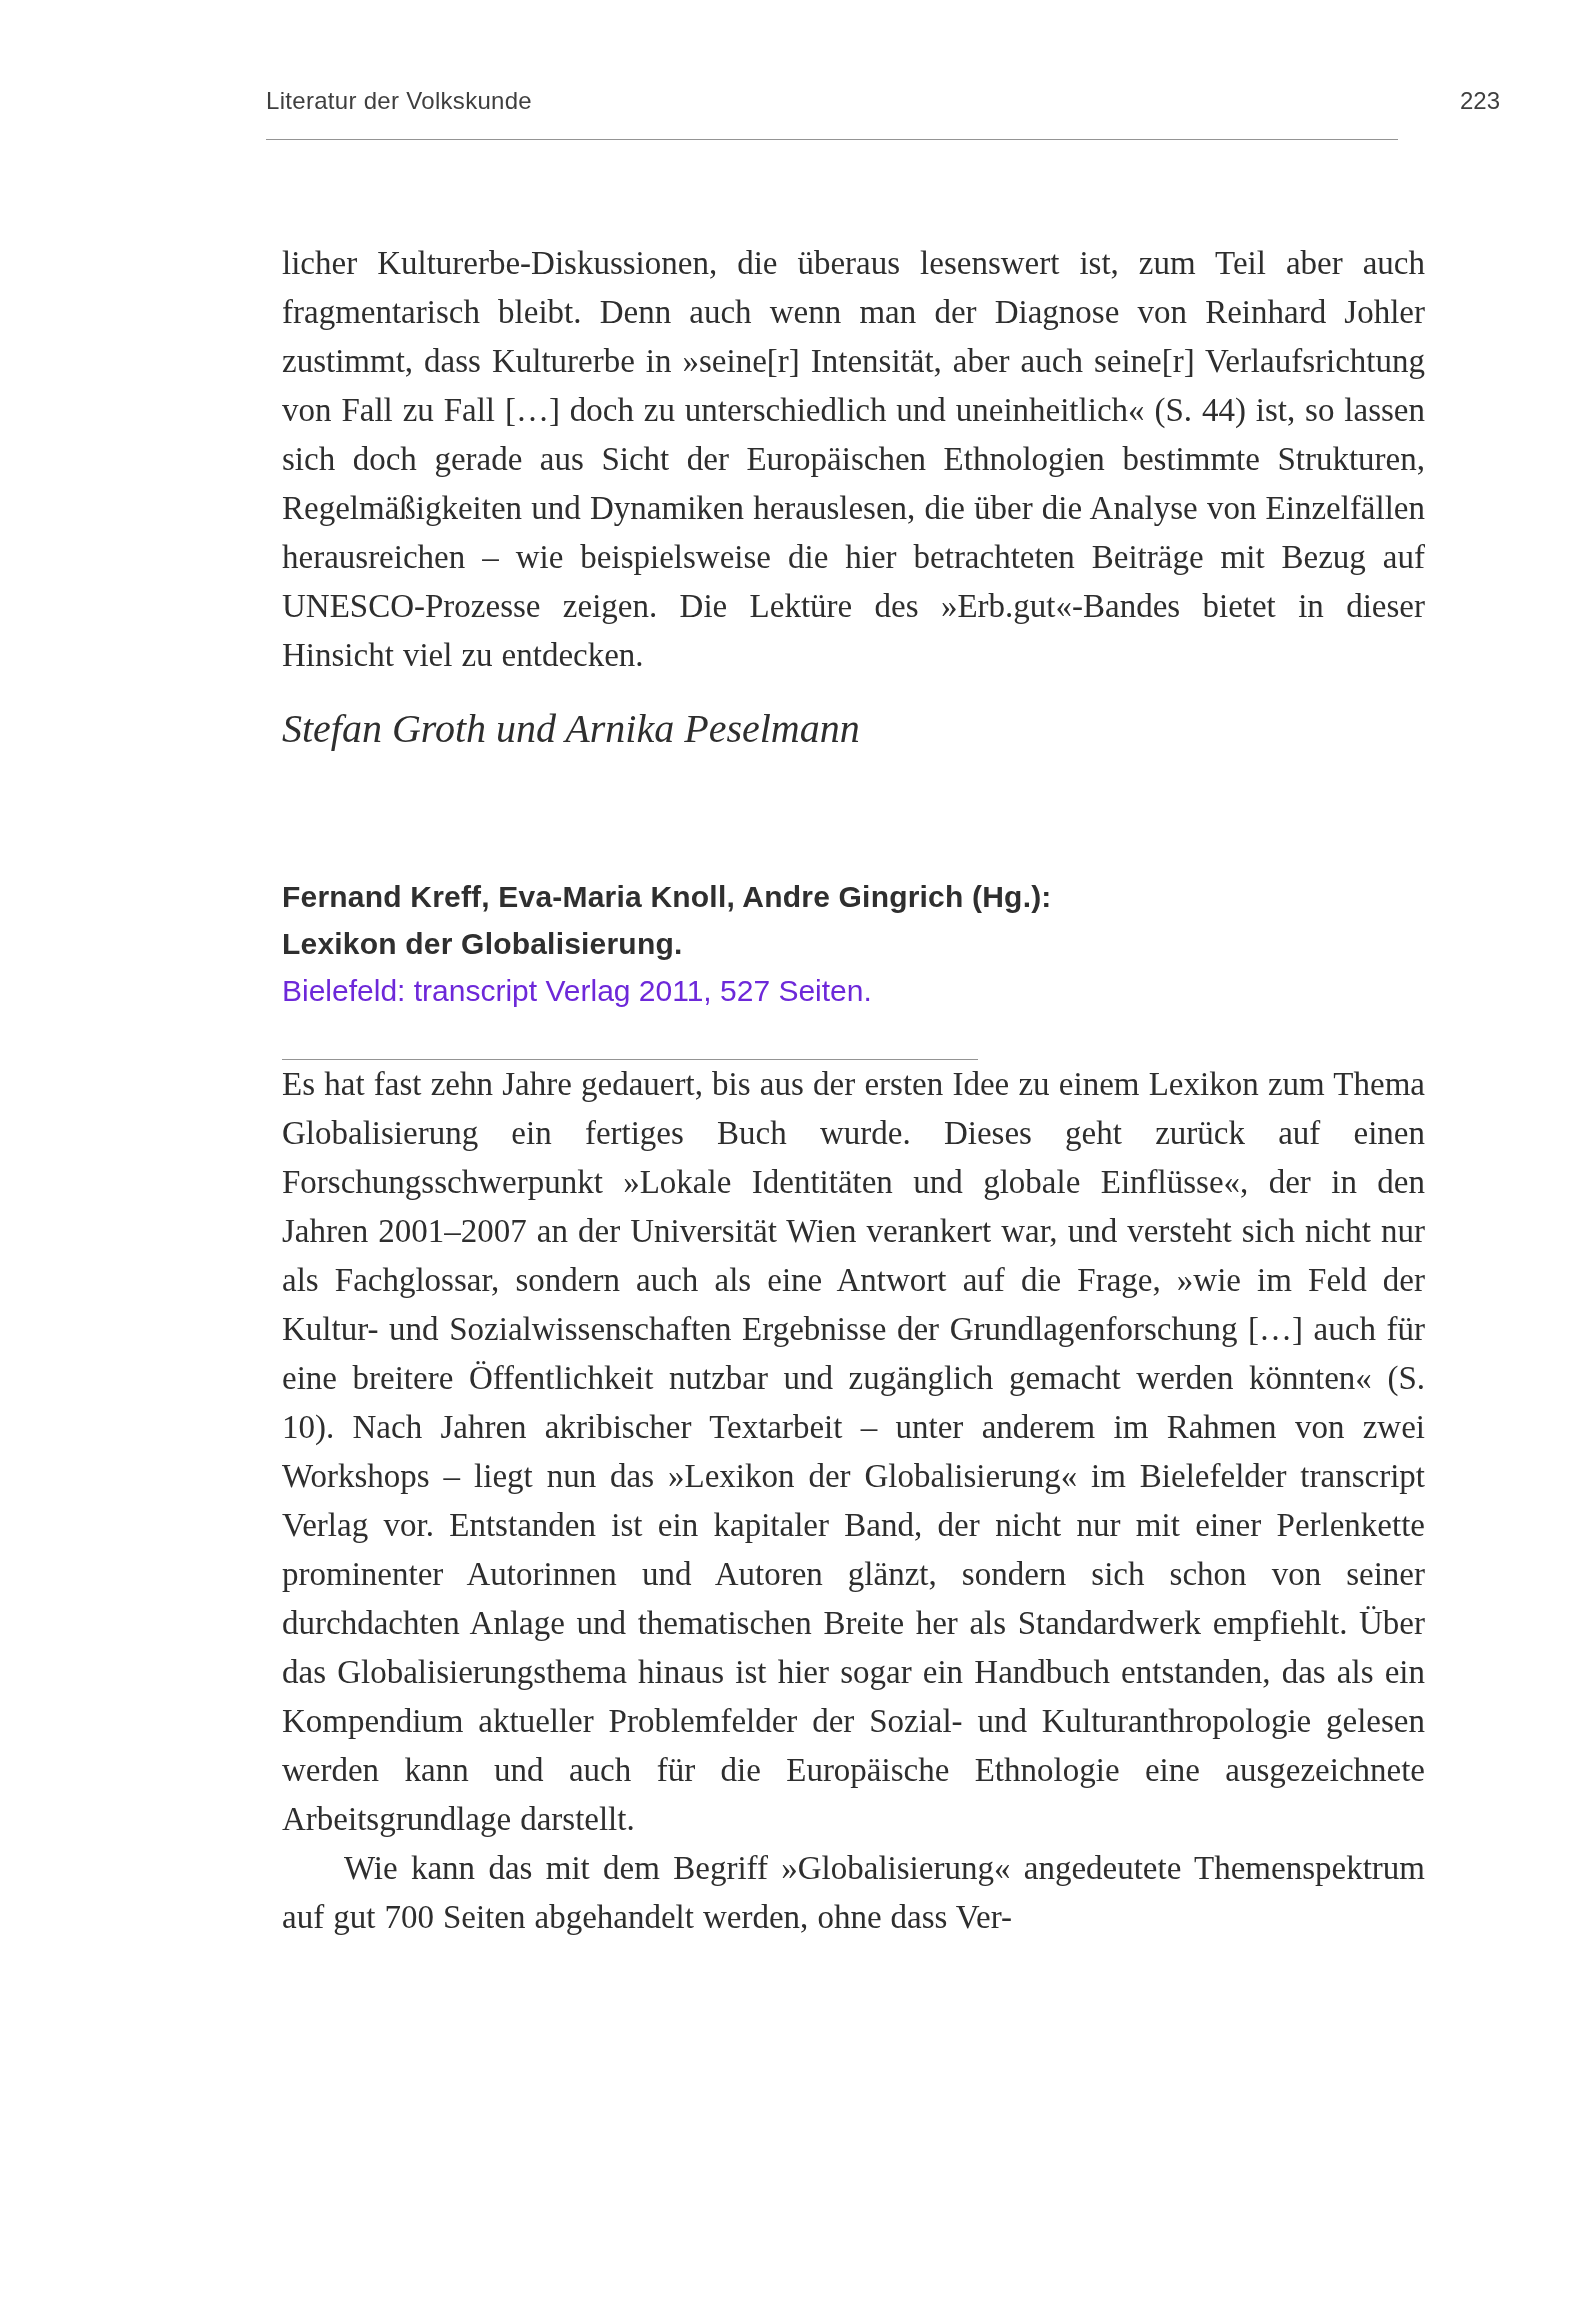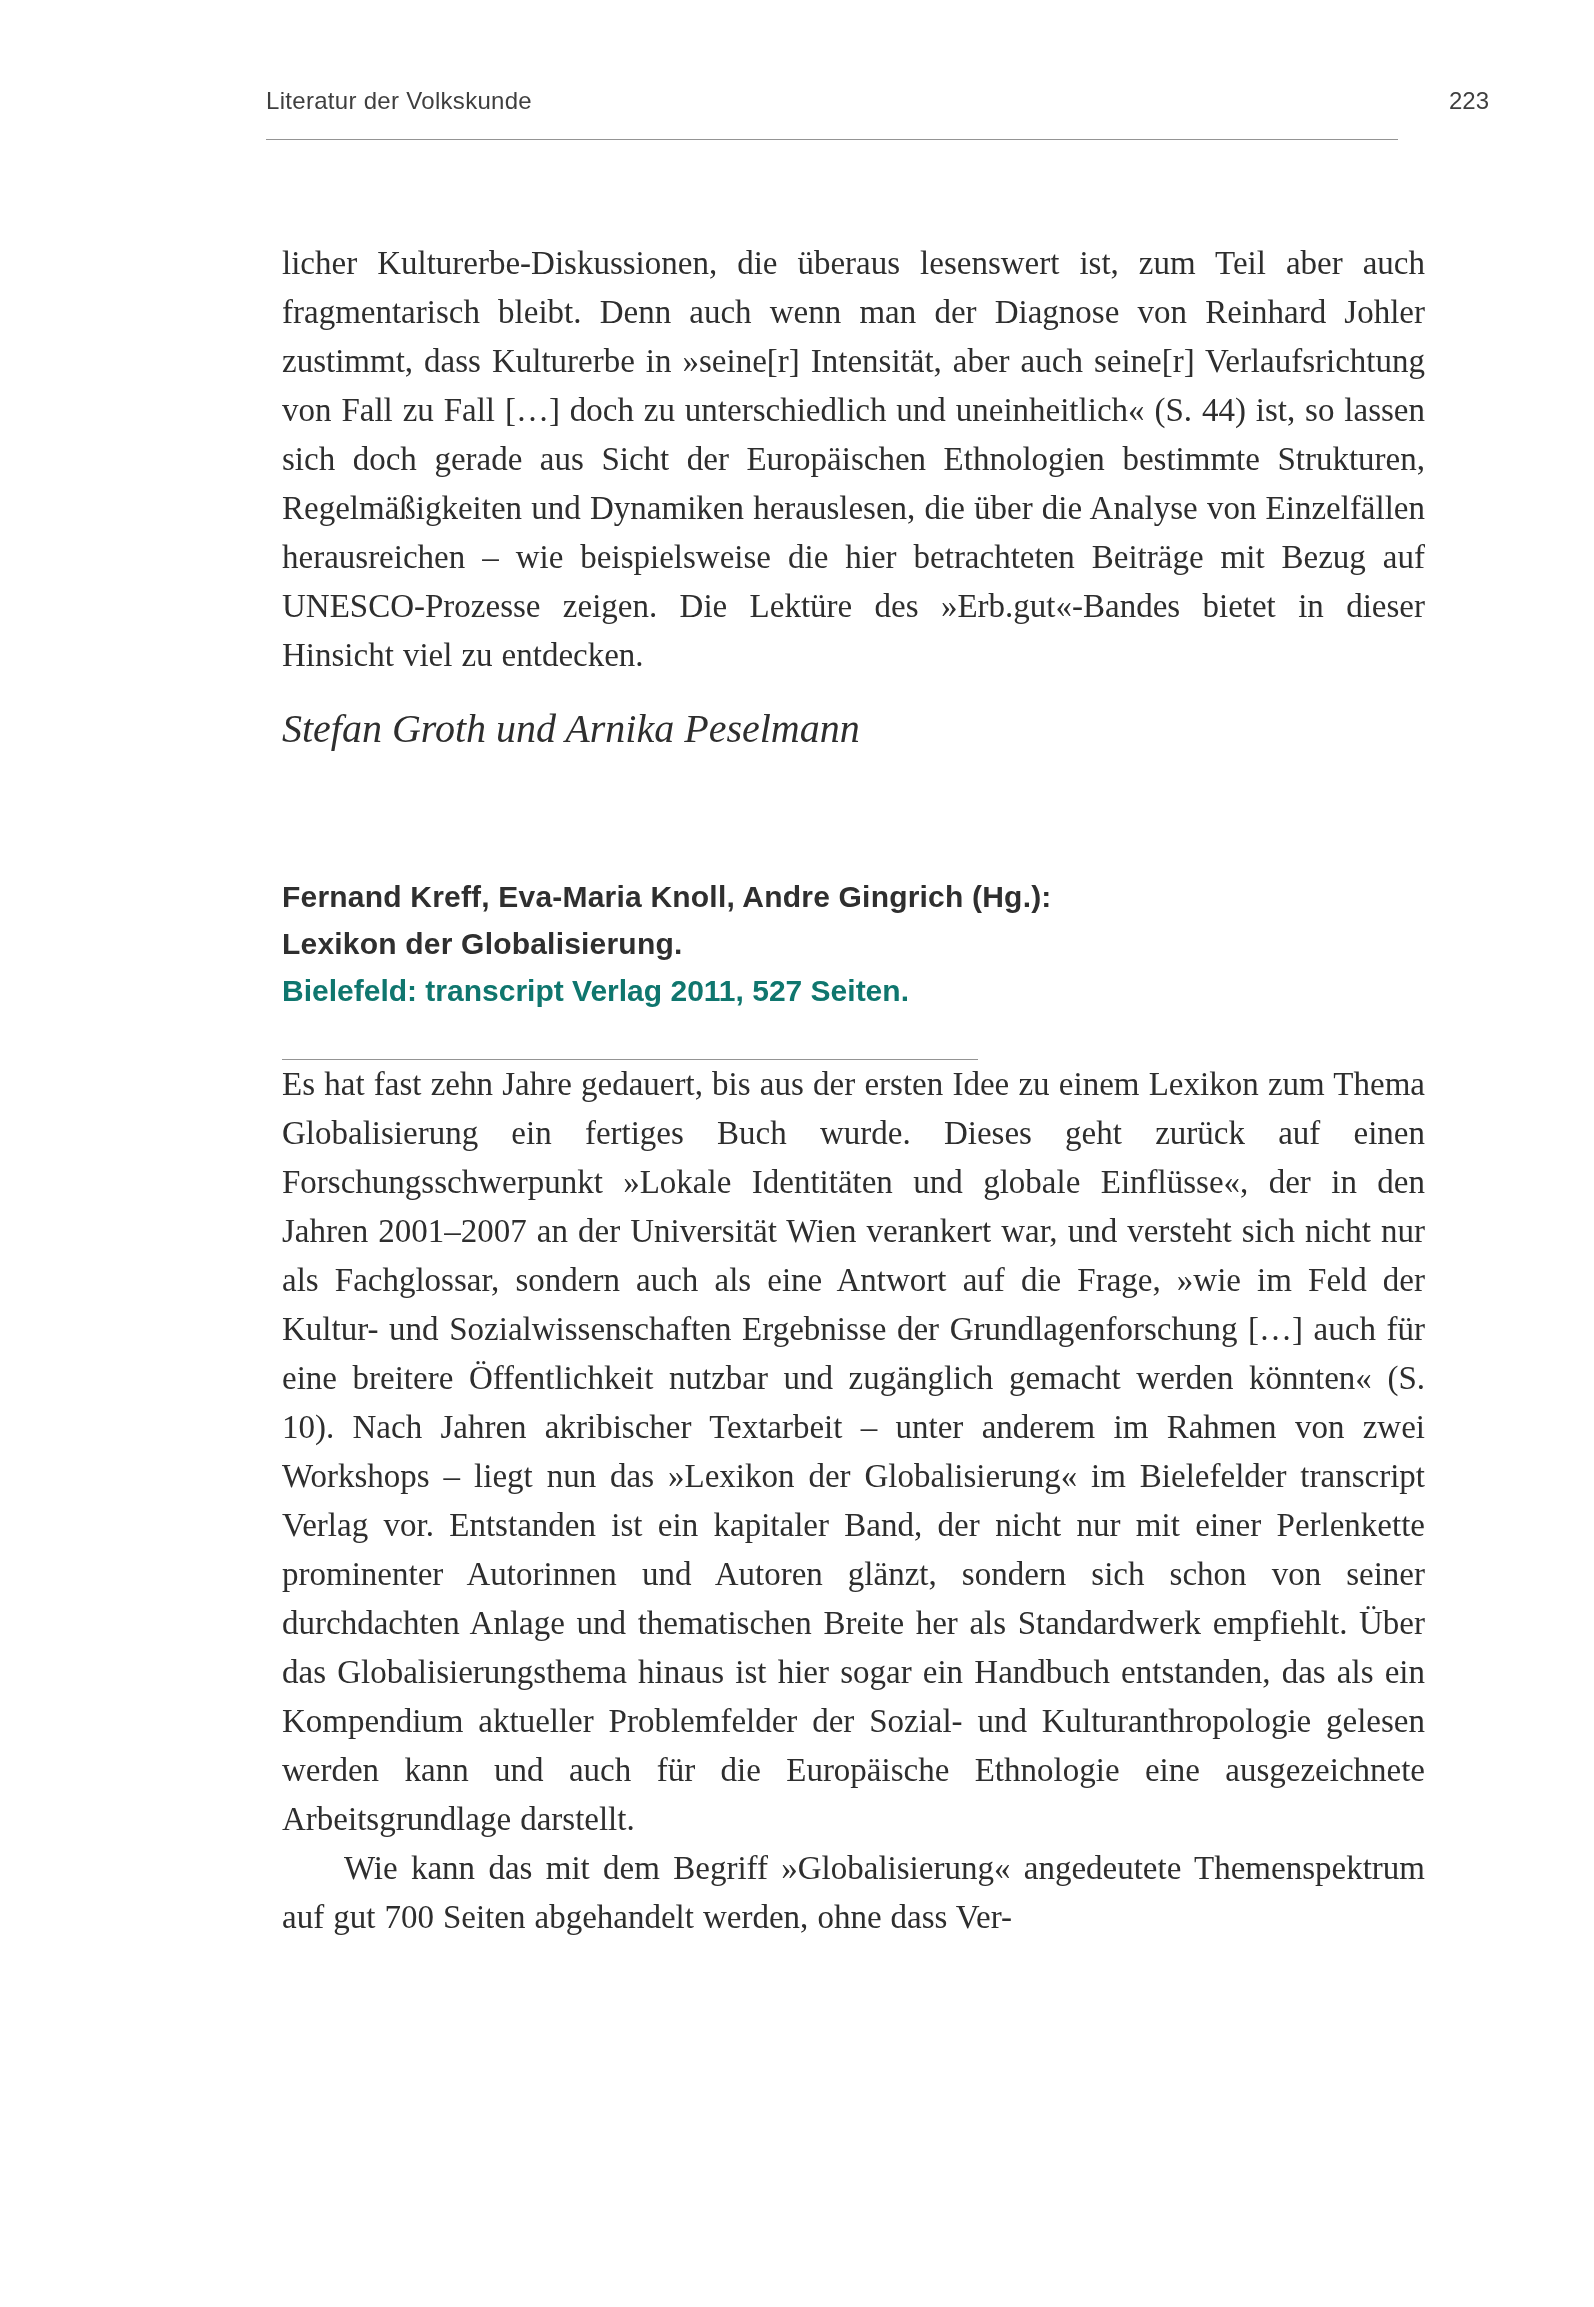--- a/index.html
+++ b/index.html
@@ -14,21 +14,21 @@
     background: var(--bg, #ffffff);
     overflow: hidden;
     color: var(--text, #2e2e2e);
     font-family: "Liberation Serif", serif;
   }
   
   .header {
     position: absolute;
     top: 86px;
     left: 266px;
-    right: 106px;
+    right: 95px;
     height: 64px;
   }
   .running-title {
     font-family: "Liberation Sans", sans-serif;
     font-size: 24px;
     line-height: 29px;
     color: var(--header-text, #3f3f3f);
     letter-spacing: 0.3px;
   }
   .page-number {
@@ -72,22 +72,22 @@
     font-family: "Liberation Sans", sans-serif;
     font-size: 30px;
     line-height: 47px;
     color: #2f2f2f;
   }
   .book-heading .strong-line {
     font-weight: 700;
     letter-spacing: 0.2px;
   }
   .book-heading .publisher-line {
-    font-weight: 700;
-    color: #0f766e;
+    font-weight: 400;
+    color: #6d28d9;
   }
   .section-divider {
     margin: 45px 0 0 0;
     border: 0;
     border-top: 1.6px solid var(--rule, #8f8f8f);
     width: 696px;
   }
   .body-para-1 {
   }
   .body-para-2 {

